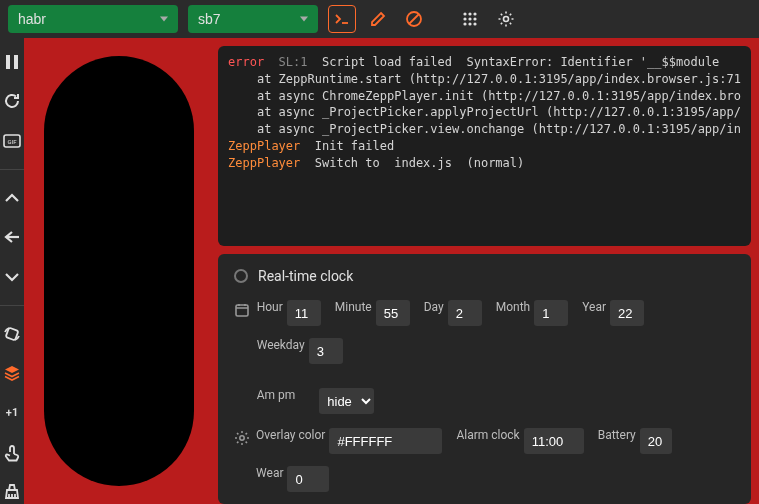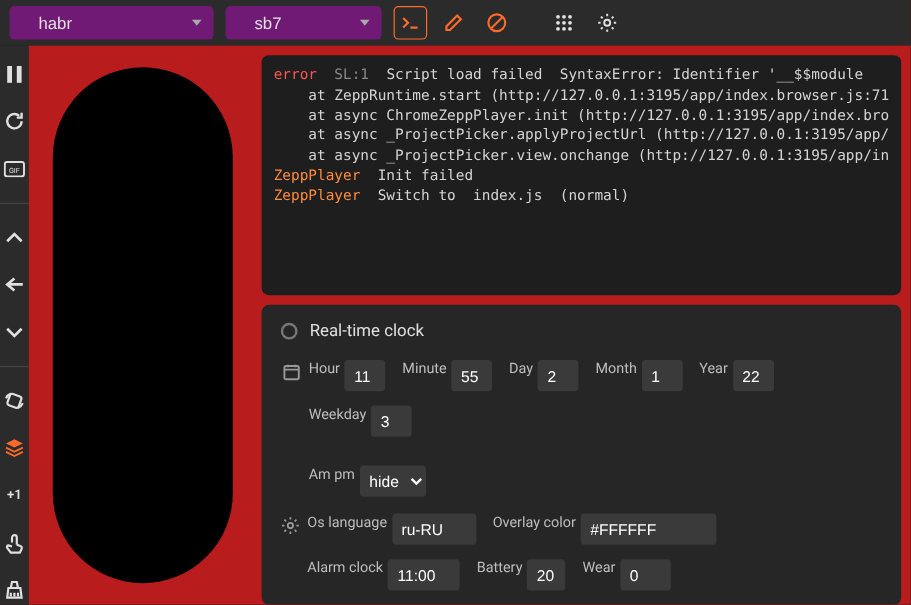--- a/index.html
+++ b/index.html
@@ -14,26 +14,26 @@
   }
   .topbar {
     height: 38px;
     background: #2b2b2b;
     display: flex;
     align-items: center;
     padding: 0 8px;
     gap: 10px;
   }
   .select {
-    background: #701a75;
+    background: #15803d;
     color: #e0e0e0;
     border: none;
     border-radius: 4px;
     height: 28px;
-    padding: 0 24px;
+    padding: 0 10px;
     font-size: 14px;
     appearance: none;
     position: relative;
   }
   .select-wrap {
     position: relative;
     display: inline-block;
   }
   .select-wrap::after {
     content: "";
@@ -165,21 +165,21 @@
     font-size: 13px;
   }
   .w34 { width: 34px; text-align: left; }
   .w60 { width: 60px; }
   .w70 { width: 70px; }
   .w44 { width: 32px; }
   .w42 { width: 42px; }
   .w95 { width: 113px; }
   .ampm-select {
     background: #3a3a3a; color: #fff; border: none; border-radius: 3px;
-    height: 26px; padding: 0 4px; font-size: 13px; width: 55px;
+    height: 26px; padding: 0 4px; font-size: 13px; width: 55px; margin-left: 20px;
   }
   svg { display: block; }
 </style>
 </head>
 <body>
 
 <div class="topbar">
   <div class="select-wrap">
     <select class="select select1">
       <option>habr</option>
@@ -358,24 +358,20 @@
 
         <div class="row">
           <div class="row-icon">
             <svg width="16" height="16" viewBox="0 0 16 16" fill="none" stroke="currentColor" stroke-width="1.5">
                 <circle cx="8" cy="8" r="2.2"></circle>
                 <path d="M8 1v2M8 13v2M1 8h2M13 8h2M3 3l1.4 1.4M11.6 11.6L13 13M3 13l1.4-1.4M11.6 4.4L13 3"></path>
               </svg>
           </div>
           <div class="fields">
             <div class="field">
-              <span class="field-label">Os language</span>
-              <input class="field-input w70" value="ru-RU" style="">
-            </div>
-            <div class="field">
               <span class="field-label">Overlay color</span>
               <input class="field-input w95" value="#FFFFFF" style="">
             </div>
             <div class="field">
               <span class="field-label">Alarm clock</span>
               <input class="field-input w60" value="11:00" style="">
             </div>
             <div class="field">
               <span class="field-label">Battery</span>
               <input class="field-input w44" value="20" style="">

